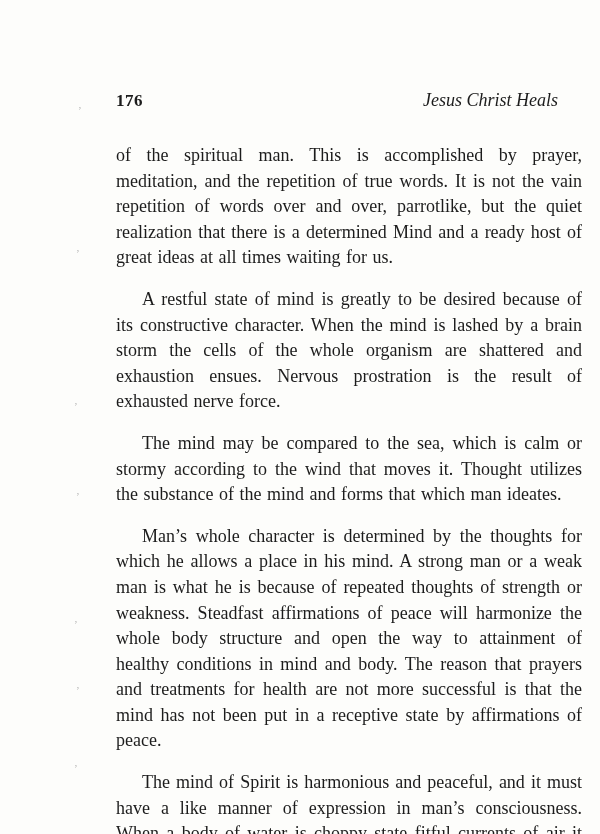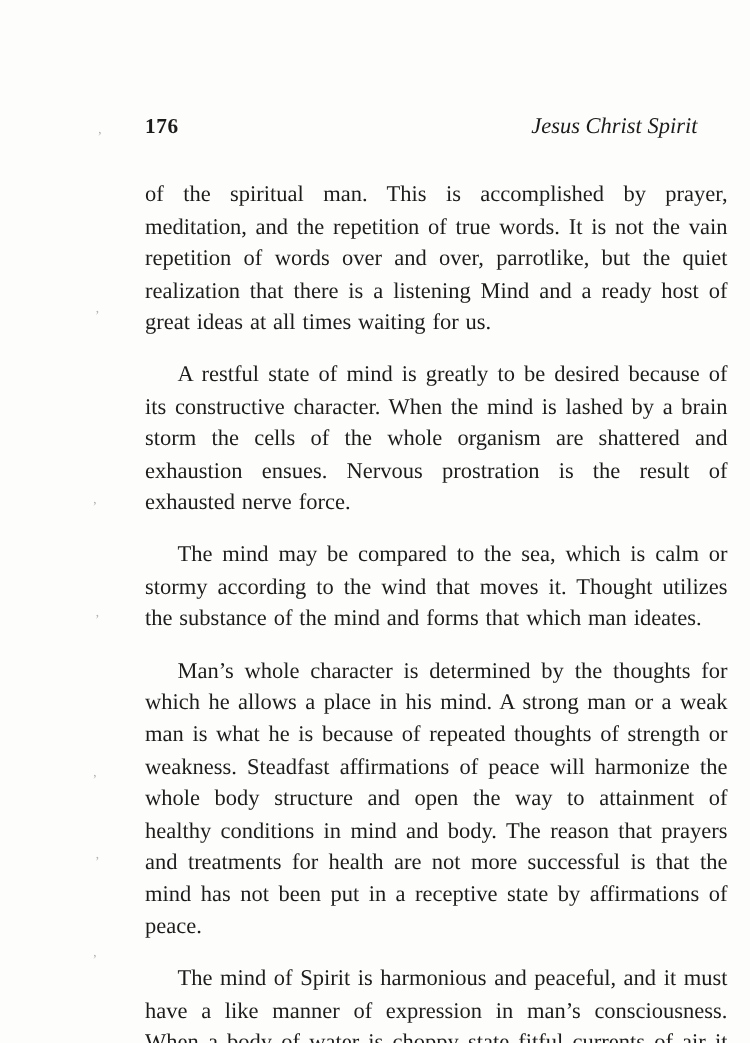--- a/index.html
+++ b/index.html
@@ -71,25 +71,25 @@
     pointer-events: none;
   }
 </style>
 </head>
 <body>
 
 <div class="page">
 
   <div class="page-header">
     <span class="page-number">176</span>
-    <span class="running-title">Jesus Christ Spirit</span>
+    <span class="running-title">Jesus Christ Heals</span>
   </div>
 
   <div class="body-text" id="body-text">
-      <p>of the spiritual man. This is accomplished by prayer, meditation, and the repetition of true words. It is not the vain repetition of words over and over, parrotlike, but the quiet realization that there is a listening Mind and a ready host of great ideas at all times waiting for us.</p>
+      <p>of the spiritual man. This is accomplished by prayer, meditation, and the repetition of true words. It is not the vain repetition of words over and over, parrotlike, but the quiet realization that there is a determined Mind and a ready host of great ideas at all times waiting for us.</p>
       <p class="indent">A restful state of mind is greatly to be desired because of its constructive character. When the mind is lashed by a brain storm the cells of the whole organism are shattered and exhaustion ensues. Nervous prostration is the result of exhausted nerve force.</p>
       <p class="indent">The mind may be compared to the sea, which is calm or stormy according to the wind that moves it. Thought utilizes the substance of the mind and forms that which man ideates.</p>
       <p class="indent">Man’s whole character is determined by the thoughts for which he allows a place in his mind. A strong man or a weak man is what he is because of repeated thoughts of strength or weakness. Steadfast affirmations of peace will harmonize the whole body structure and open the way to attainment of healthy conditions in mind and body. The reason that prayers and treatments for health are not more successful is that the mind has not been put in a receptive state by affirmations of peace.</p>
       <p class="indent">The mind of Spirit is harmonious and peaceful, and it must have a like manner of expression in man’s consciousness. When a body of water is choppy state fitful currents of air it cannot reflect objects</p>
     </div>
 
   <span class="scan-mark" style="left:14px; top:42px;">’</span>
   <span class="scan-mark" style="left:12px; top:185px;">’</span>
   <span class="scan-mark" style="left:10px; top:338px;">’</span>
   <span class="scan-mark" style="left:12px; top:428px;">’</span>

